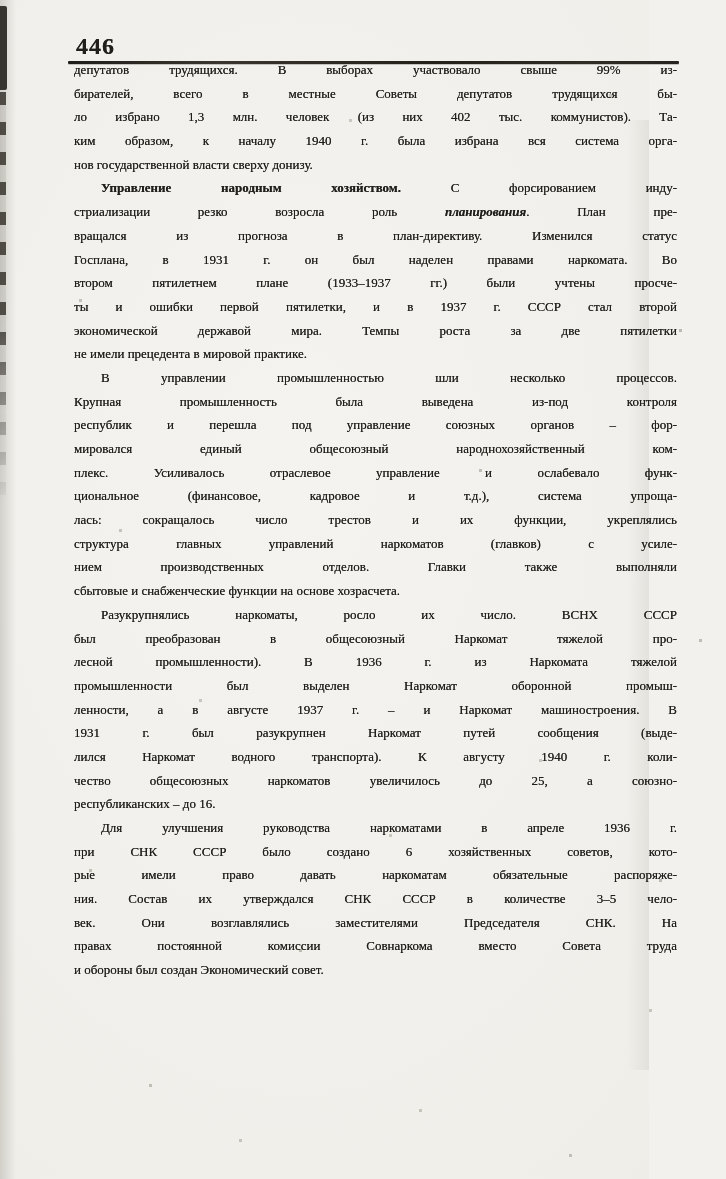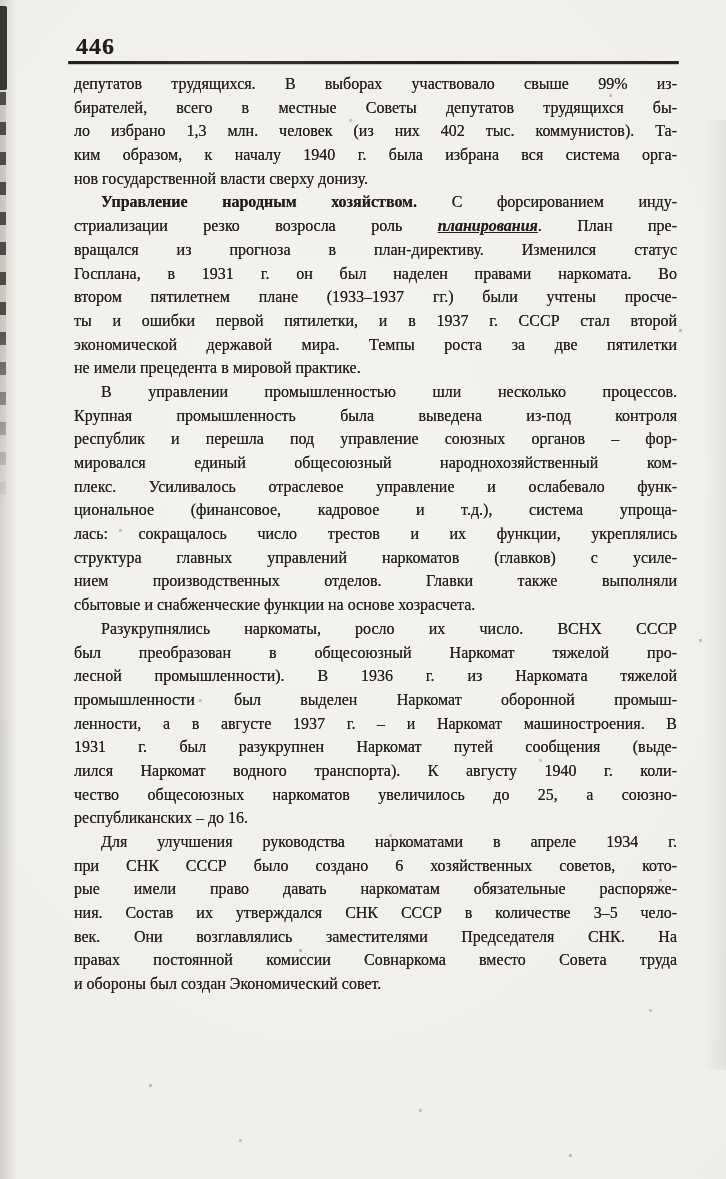--- a/index.html
+++ b/index.html
@@ -8,21 +8,21 @@
     --rule: #2b2823;
     --edge: #2a2823;
   }
   html, body { margin: 0; padding: 0; }
   body {
     width: 726px; height: 1179px; overflow: hidden;
     font-family: "Liberation Serif", "DejaVu Serif", serif;
     background: var(--paper);
   }
   .page {
-    position: relative; width: 726px; height: 1179px;
+    position: relative; width: 649px; height: 1179px;
     background: radial-gradient(120% 100% at 45% 40%, #f4f3ef 0%, #efeee9 70%, #e9e8e2 100%);
     color: var(--ink);
   }
   
   .left-shade {
     position: absolute; left: 0; top: 0; width: 16px; height: 100%;
     background: linear-gradient(to right, rgba(140,135,124,0.30), rgba(140,135,124,0));
   }
   .edge-bar {
     position: absolute; left: 0; top: 6px; width: 7px; height: 84px;
@@ -61,36 +61,36 @@
     text-shadow: 0 0 0.5px rgba(34,31,27,0.9);
   }
   .rule {
     position: absolute; left: 68px; top: 61px; width: 611px; height: 3px;
     background: linear-gradient(to right, #201e1a, #3a362f 25%, #232019 60%, #302c26 85%, #26231e);
     border-radius: 1px;
     box-shadow: 0 1px 0 rgba(60,55,48,0.25);
   }
   
   .textcol {
-    position: absolute; left: 74px; top: 72px; width: 603px;
-    font-size: 16px; line-height: 23.7px;
+    position: absolute; left: 74px; top: 58px; width: 603px;
+    font-size: 13px; line-height: 23.7px;
     color: var(--ink);
     text-shadow: 0 0 0.45px rgba(34,31,27,0.85);
   }
   .line {
     height: 23.7px; overflow: hidden;
     text-align: justify;
     text-align-last: justify;
     -moz-text-align-last: justify;
     white-space: normal;
   }
   .line.last { text-align-last: left; -moz-text-align-last: left; }
   .line.indent { padding-left: 27px; }
   .b { font-weight: bold; margin-top: 6px; }
-  .i { font-style: italic; text-decoration: underline; }
+  .i { font-style: italic; }
 </style>
 </head>
 <body>
 
 <div class="page">
   <div class="left-shade"></div>
   <div class="edge-bar"></div>
   <div class="edge-dashes"></div>
   <div class="right-smudge"></div>
   <div class="speckles"></div>
@@ -124,21 +124,21 @@
       <div class="line last"><span>сбытовые и снабженческие функции на основе хозрасчета.</span></div>
       <div class="line indent"><span>Разукрупнялись наркоматы, росло их число. ВСНХ СССР</span></div>
       <div class="line"><span>был преобразован в общесоюзный Наркомат тяжелой про-</span></div>
       <div class="line"><span>лесной промышленности). В 1936 г. из Наркомата тяжелой</span></div>
       <div class="line"><span>промышленности был выделен Наркомат оборонной промыш-</span></div>
       <div class="line"><span>ленности, а в августе 1937 г. – и Наркомат машиностроения. В</span></div>
       <div class="line"><span>1931 г. был разукрупнен Наркомат путей сообщения (выде-</span></div>
       <div class="line"><span>лился Наркомат водного транспорта). К августу 1940 г. коли-</span></div>
       <div class="line"><span>чество общесоюзных наркоматов увеличилось до 25, а союзно-</span></div>
       <div class="line last"><span>республиканских – до 16.</span></div>
-      <div class="line indent"><span>Для улучшения руководства наркоматами в апреле 1934 г.</span></div>
+      <div class="line indent"><span>Для улучшения руководства наркоматами в апреле 1936 г.</span></div>
       <div class="line"><span>при СНК СССР было создано 6 хозяйственных советов, кото-</span></div>
       <div class="line"><span>рые имели право давать наркоматам обязательные распоряже-</span></div>
       <div class="line"><span>ния. Состав их утверждался СНК СССР в количестве 3–5 чело-</span></div>
       <div class="line"><span>век. Они возглавлялись заместителями Председателя СНК. На</span></div>
       <div class="line"><span>правах постоянной комиссии Совнаркома вместо Совета труда</span></div>
       <div class="line last"><span>и обороны был создан Экономический совет.</span></div>
     </main>
 </div>
 
 </body></html>

